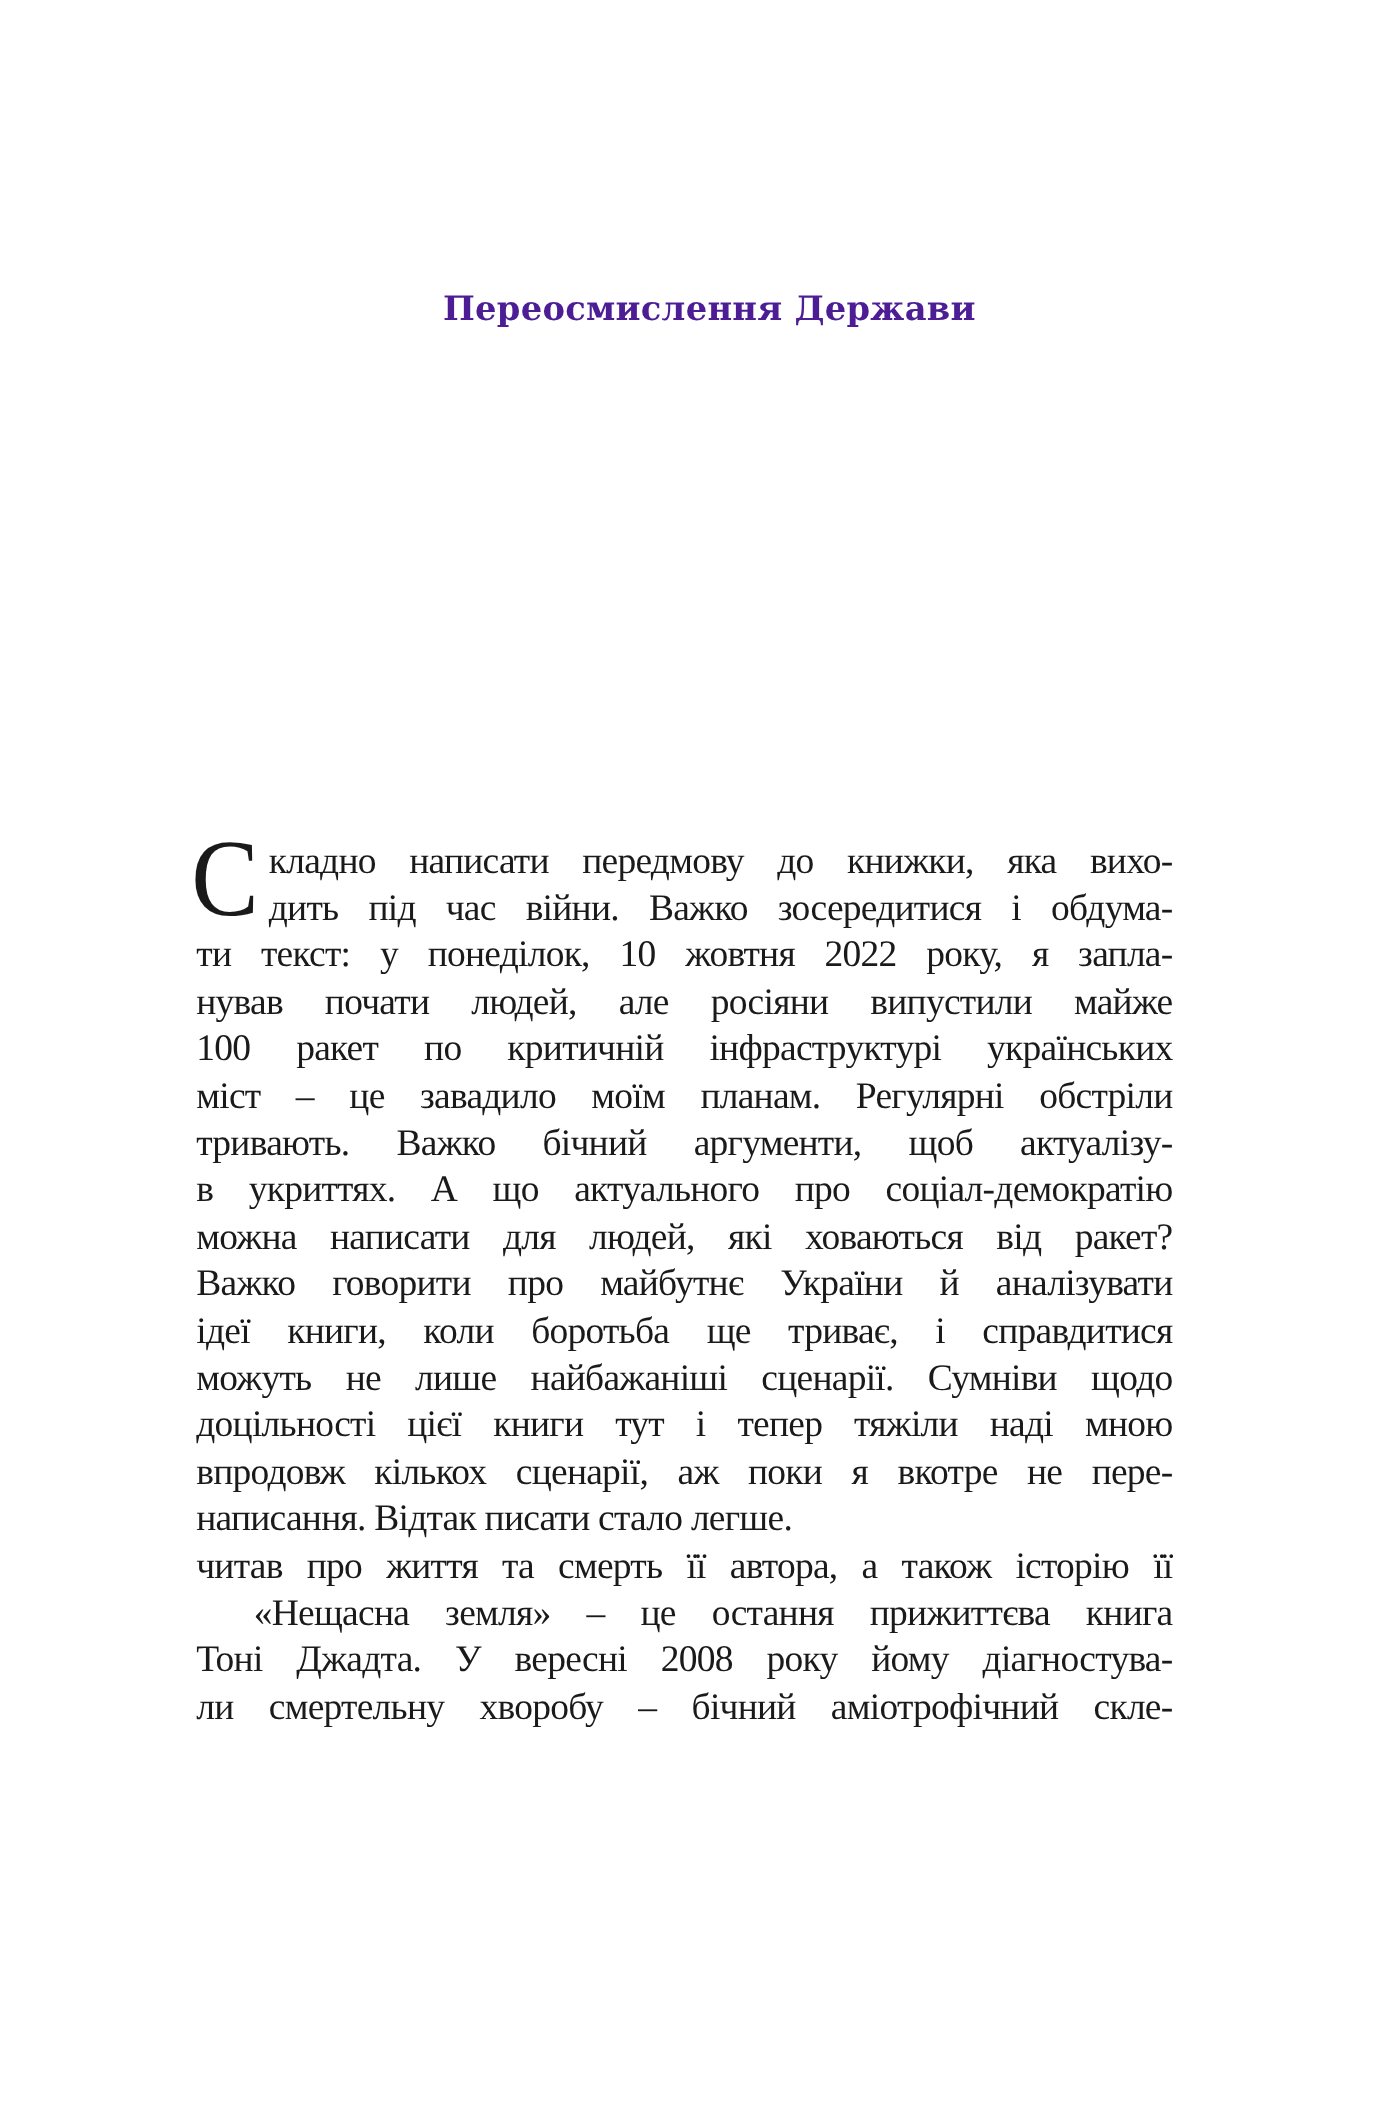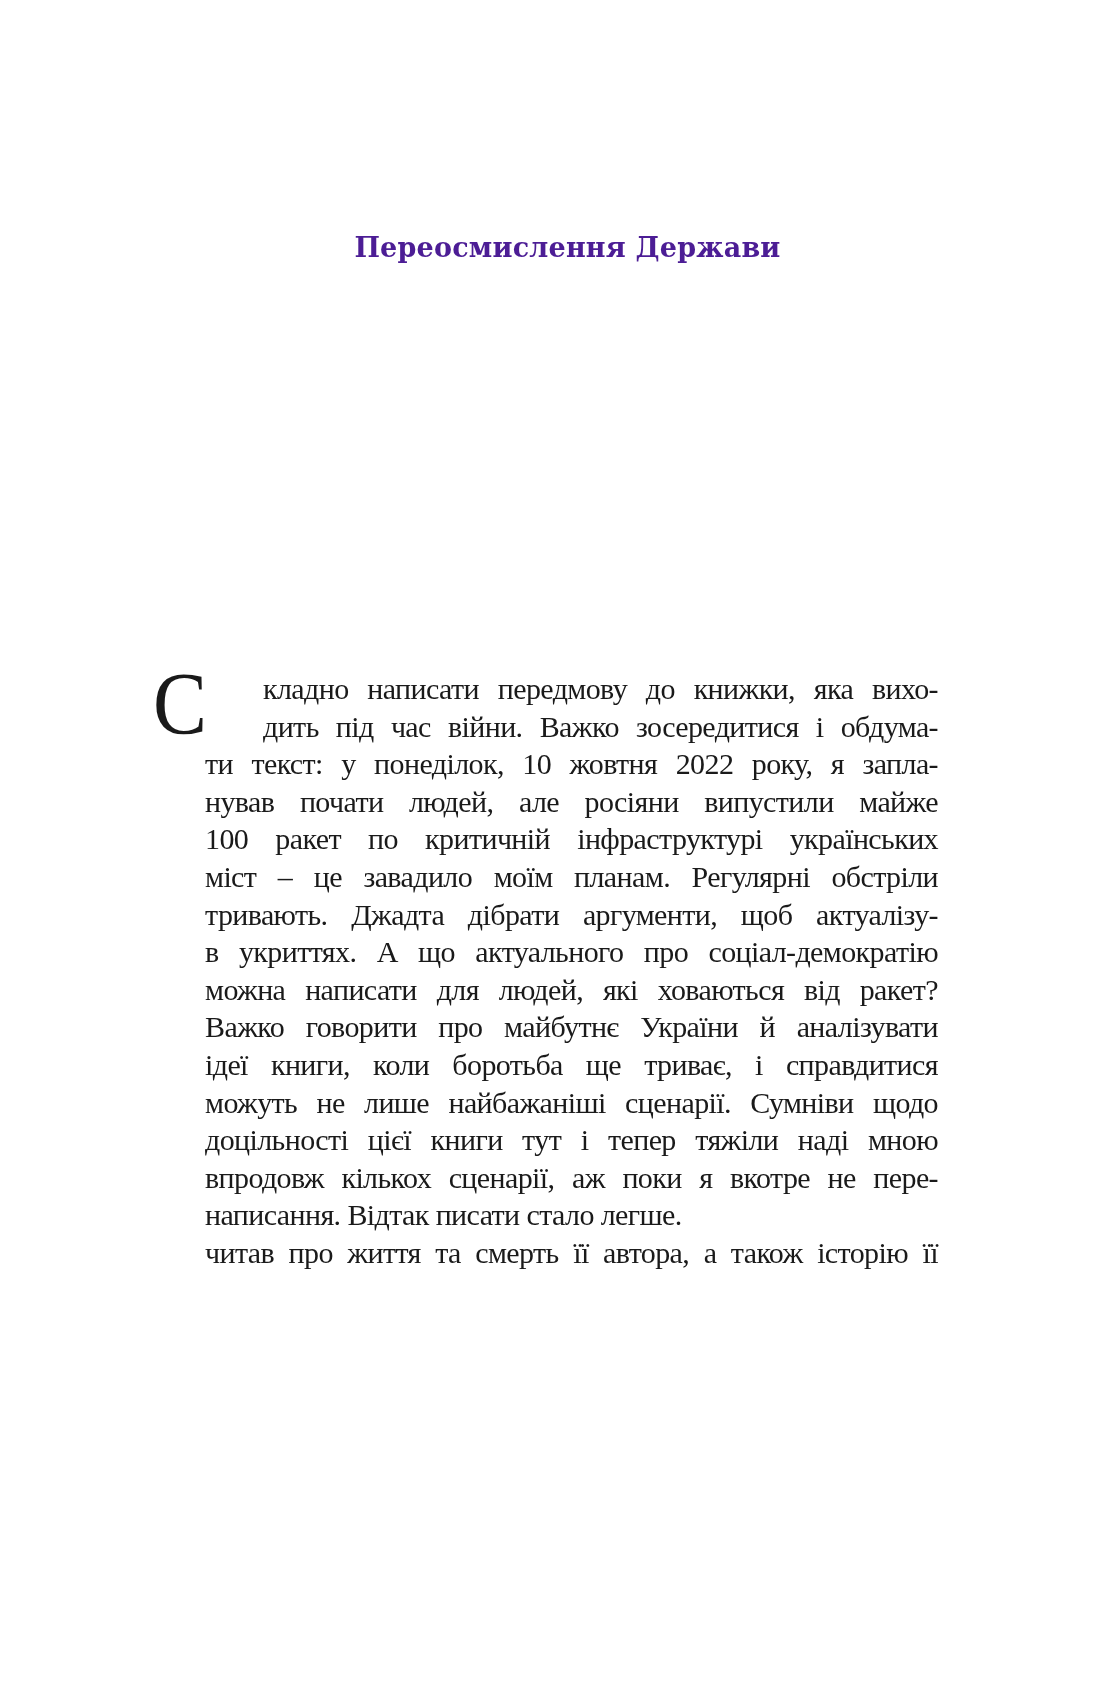--- a/index.html
+++ b/index.html
@@ -45,21 +45,20 @@
     display: block;
     height: 37.6px;
     line-height: 37.6px;
     font-size: 30px;
     white-space: nowrap;
     text-align: justify;
     text-align-last: justify;
     transform-origin: left center;
     letter-spacing: -0.6px;
     word-spacing: 0px;
-    margin-left: 48px;
   }
   .line.last {
     text-align-last: left;
   }
   .line.indent {
     padding-left: 46px;
     box-sizing: border-box;
   }
   .line.with-cap {
     padding-left: 58px;
@@ -88,27 +87,32 @@
   <div class="body-text">
 
     <div class="paragraph" style="position:relative;">
       <span class="drop-cap">С</span>
       <span class="line with-cap">кладно написати передмову до книжки, яка вихо-</span>
       <span class="line with-cap">дить під час війни. Важко зосередитися і обдума-</span>
       <span class="line">ти текст: у понеділок, 10 жовтня 2022 року, я запла-</span>
       <span class="line">нував почати людей, але росіяни випустили майже</span>
       <span class="line">100 ракет по критичній інфраструктурі українських</span>
       <span class="line">міст – це завадило моїм планам. Регулярні обстріли</span>
-      <span class="line">тривають. Джадта дібрати аргументи, щоб актуалізу-</span>
+      <span class="line">тривають. Важко бічний аргументи, щоб актуалізу-</span>
       <span class="line">в укриттях. А що актуального про соціал-демократію</span>
       <span class="line">можна написати для людей, які ховаються від ракет?</span>
       <span class="line">Важко говорити про майбутнє України й аналізувати</span>
       <span class="line">ідеї книги, коли боротьба ще триває, і справдитися</span>
       <span class="line">можуть не лише найбажаніші сценарії. Сумніви щодо</span>
       <span class="line">доцільності цієї книги тут і тепер тяжіли наді мною</span>
       <span class="line">впродовж кількох сценарії, аж поки я вкотре не пере-</span>
       <span class="line last">написання. Відтак писати стало легше.</span>
       <span class="line">читав про життя та смерть її автора, а також історію її</span>
     </div>
 
+    <div class="paragraph">
+      <span class="line indent">«Нещасна земля» – це остання прижиттєва книга</span>
+      <span class="line">Тоні Джадта. У вересні 2008 року йому діагностува-</span>
+      <span class="line">ли смертельну хворобу – бічний аміотрофічний скле-</span>
+    </div>
 
   </div>
 </div>
 
 </body></html>

